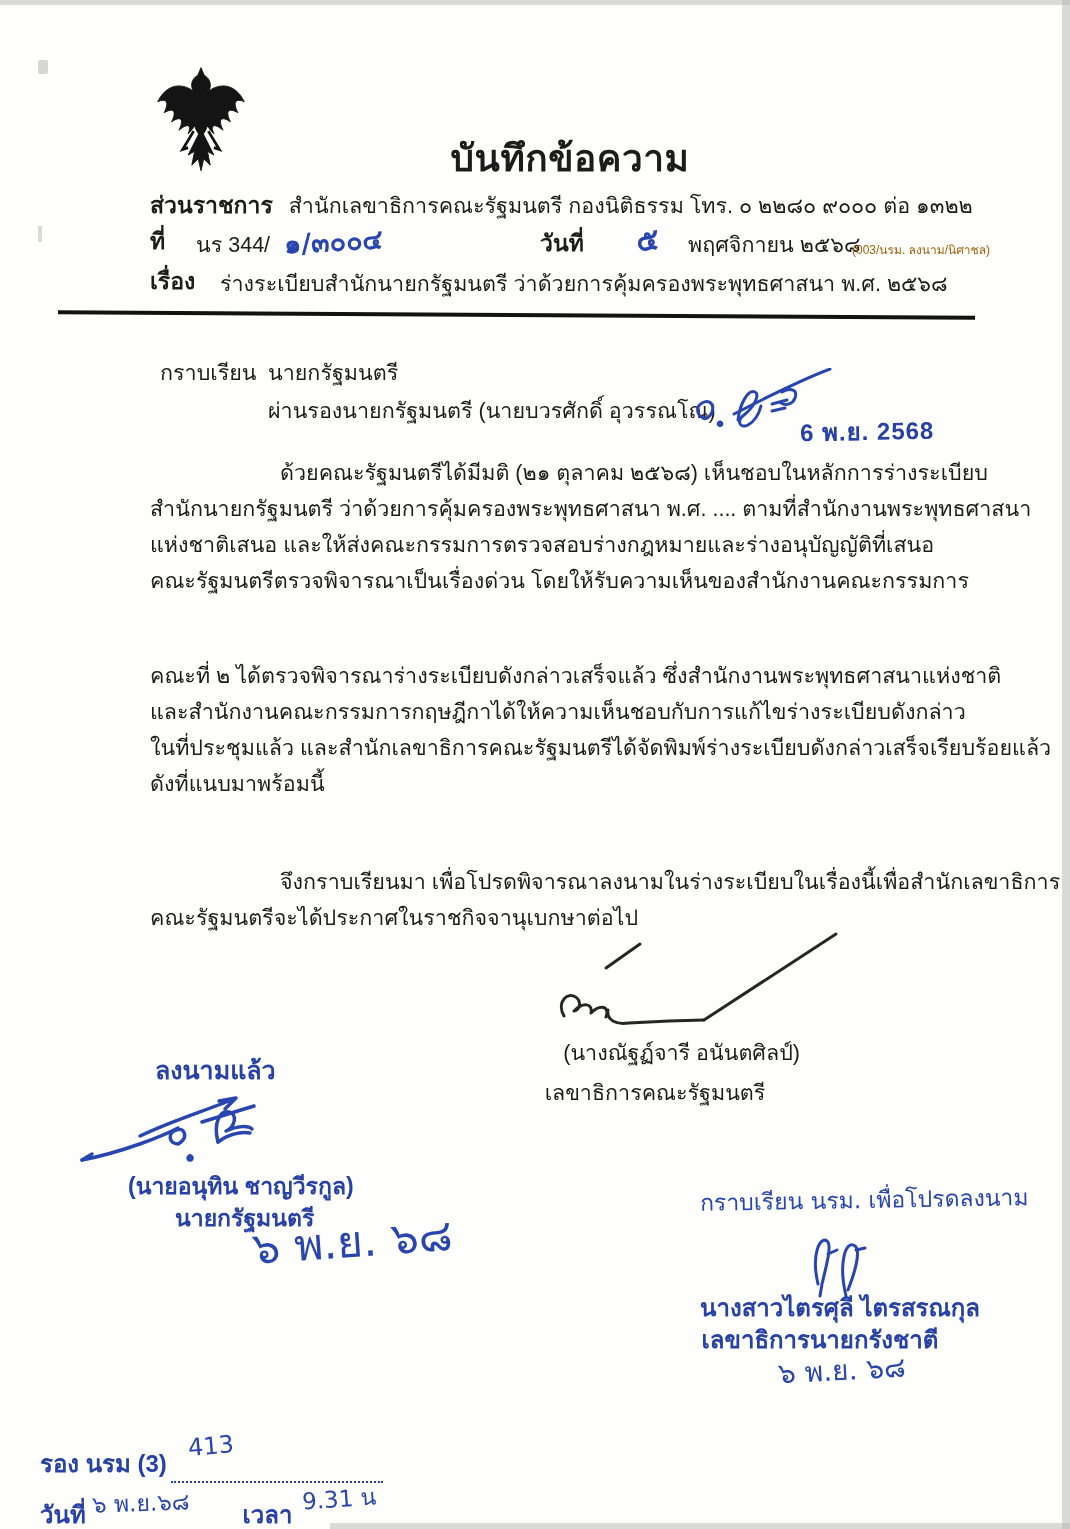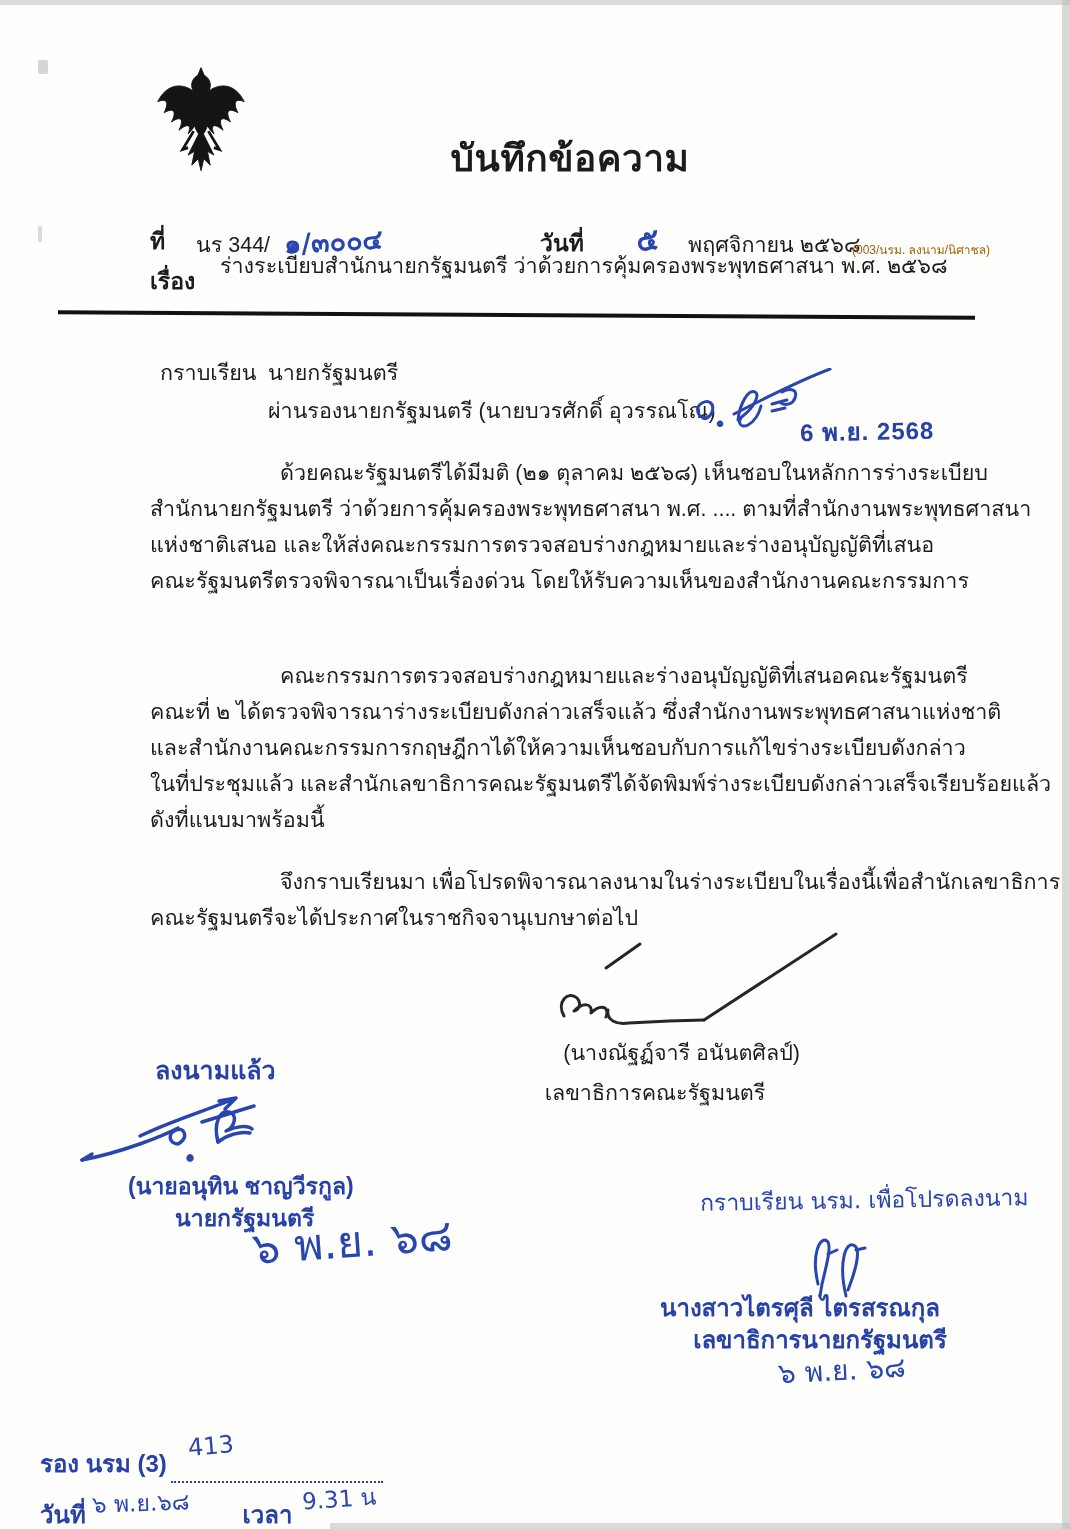--- a/index.html
+++ b/index.html
@@ -43,31 +43,35 @@
         <path d="M50 29 C59 33 61 44 59 56 C57 68 52 75 50 75 C48 75 43 68 41 56 C39 44 41 33 50 29 Z"></path>
         <path d="M50 68 L36 96 L43 92 L40 107 L47 100 L50 113 L53 100 L60 107 L57 92 L64 96 Z"></path>
         <path d="M42 70 L30 90 L36 88" fill="none" stroke-width="3"></path>
         <path d="M58 70 L70 90 L64 88" fill="none" stroke-width="3"></path>
       </g>
     </svg>
   </div>
 
   <div class="abs doc-title" style="left:380px;top:128px;width:380px;text-align:center;">บันทึกข้อความ</div>
 
+  <div class="abs hline" style="left:150px;top:190px;">
+    <span class="bold" style="font-size:23px;">ส่วนราชการ</span>
+    <span style="margin-left:10px;">สำนักเลขาธิการคณะรัฐมนตรี กองนิติธรรม โทร. ๐ ๒๒๘๐ ๙๐๐๐ ต่อ ๑๓๒๒</span>
+  </div>
 
   <div class="abs hline bold" style="left:150px;top:226px;font-size:23px;">ที่</div>
   <div class="abs hline" style="left:196px;top:230px;">นร 344/</div>
   <div class="abs hand" style="left:284px;top:220px;font-size:27px;font-weight:700;transform:rotate(-3deg);">๑/๓๐๐๔</div>
   <div class="abs hline bold" style="left:540px;top:228px;font-size:23px;">วันที่</div>
   <div class="abs hand" style="left:636px;top:216px;font-size:30px;font-weight:700;transform:rotate(-6deg);">๕</div>
   <div class="abs hline" style="left:688px;top:230px;">พฤศจิกายน ๒๕๖๘</div>
   <div class="abs small-note" style="left:852px;top:240px;">(003/นรม. ลงนาม/นิศาชล)</div>
 
   <div class="abs hline bold" style="left:150px;top:266px;font-size:23px;">เรื่อง</div>
-  <div class="abs hline" style="left:220px;top:251px;">ร่างระเบียบสำนักนายกรัฐมนตรี ว่าด้วยการคุ้มครองพระพุทธศาสนา พ.ศ. ๒๕๖๘</div>
+  <div class="abs hline" style="left:220px;top:269px;">ร่างระเบียบสำนักนายกรัฐมนตรี ว่าด้วยการคุ้มครองพระพุทธศาสนา พ.ศ. ๒๕๖๘</div>
 
   <div class="abs rule" style="left:58px;top:313px;width:917px;"></div>
 
   <div class="abs hline" style="left:160px;top:358px;">กราบเรียน</div>
   <div class="abs hline" style="left:268px;top:358px;">นายกรัฐมนตรี</div>
   <div class="abs hline" style="left:268px;top:396px;">ผ่านรองนายกรัฐมนตรี (นายบวรศักดิ์ อุวรรณโณ)</div>
 
   <div class="abs" style="left:690px;top:368px;width:185px;height:72px;">
     <svg viewBox="0 0 185 72" width="185" height="72">
       <g fill="none" stroke="#2946b0" stroke-width="3" stroke-linecap="round">
@@ -85,21 +89,20 @@
   <div class="abs stamp-blue" style="left:800px;top:412px;font-size:24px;letter-spacing:1px;transform:rotate(-1deg);">6 พ.ย. 2568</div>
 
   <div class="abs" style="left:150px;top:455px;width:850px;">
     <div class="body-line" style="padding-left:130px;">ด้วยคณะรัฐมนตรีได้มีมติ (๒๑ ตุลาคม ๒๕๖๘) เห็นชอบในหลักการร่างระเบียบ</div>
     <div class="body-line">สำนักนายกรัฐมนตรี ว่าด้วยการคุ้มครองพระพุทธศาสนา พ.ศ. .... ตามที่สำนักงานพระพุทธศาสนา</div>
     <div class="body-line">แห่งชาติเสนอ และให้ส่งคณะกรรมการตรวจสอบร่างกฎหมายและร่างอนุบัญญัติที่เสนอ</div>
     <div class="body-line">คณะรัฐมนตรีตรวจพิจารณาเป็นเรื่องด่วน โดยให้รับความเห็นของสำนักงานคณะกรรมการ</div>
   </div>
 
   <div class="abs" style="left:150px;top:658px;width:850px;">
-    <div class="body-line" style="padding-left:130px;">คณะกรรมการตรวจสอบร่างกฎหมายและร่างอนุบัญญัติที่เสนอคณะรัฐมนตรี</div>
     <div class="body-line">คณะที่ ๒ ได้ตรวจพิจารณาร่างระเบียบดังกล่าวเสร็จแล้ว ซึ่งสำนักงานพระพุทธศาสนาแห่งชาติ</div>
     <div class="body-line">และสำนักงานคณะกรรมการกฤษฎีกาได้ให้ความเห็นชอบกับการแก้ไขร่างระเบียบดังกล่าว</div>
     <div class="body-line">ในที่ประชุมแล้ว และสำนักเลขาธิการคณะรัฐมนตรีได้จัดพิมพ์ร่างระเบียบดังกล่าวเสร็จเรียบร้อยแล้ว</div>
     <div class="body-line">ดังที่แนบมาพร้อมนี้</div>
   </div>
 
   <div class="abs" style="left:150px;top:864px;width:850px;">
     <div class="body-line" style="padding-left:130px;">จึงกราบเรียนมา เพื่อโปรดพิจารณาลงนามในร่างระเบียบในเรื่องนี้เพื่อสำนักเลขาธิการ</div>
     <div class="body-line">คณะรัฐมนตรีจะได้ประกาศในราชกิจจานุเบกษาต่อไป</div>
   </div>
@@ -140,22 +143,22 @@
   <div class="abs" style="left:800px;top:1228px;width:92px;height:72px;">
     <svg viewBox="0 0 92 72" width="92" height="72">
       <g fill="none" stroke="#2946b0" stroke-width="3" stroke-linecap="round">
         <path d="M18 56 c-7 -30 2 -48 9 -43 c5 4 0 22 -5 43 l-2 12"></path>
         <path d="M46 68 c-8 -34 0 -57 9 -50 c6 5 0 26 -7 44"></path>
         <path d="M28 26 l9 -4"></path>
         <path d="M56 22 l9 -2"></path>
       </g>
     </svg>
   </div>
-  <div class="abs stamp-blue" style="left:660px;top:1288px;width:320px;text-align:left;font-size:24px;">นางสาวไตรศุลี ไตรสรณกุล</div>
-  <div class="abs stamp-blue" style="left:660px;top:1320px;width:320px;text-align:center;font-size:24px;">เลขาธิการนายกรัฐมนตรี</div>
+  <div class="abs stamp-blue" style="left:660px;top:1288px;width:320px;text-align:right;font-size:24px;">นางสาวไตรศุลี ไตรสรณกุล</div>
+  <div class="abs stamp-blue" style="left:660px;top:1320px;width:320px;text-align:center;font-size:24px;">เลขาธิการนายกรังชาตี</div>
   <div class="abs hand" style="left:778px;top:1348px;font-size:28px;transform:rotate(-3deg);">๖ พ.ย. ๖๘</div>
 
   <div class="abs" style="left:40px;top:1444px;">
     <div style="position:relative;">
       <span class="stamp-blue" style="font-size:24px;">รอง นรม (3)</span>
       <span class="dotleader" style="width:212px;"></span>
       <span class="abs hand" style="left:148px;top:-12px;font-size:24px;transform:rotate(-5deg);">413</span>
     </div>
     <div style="position:relative;margin-top:12px;">
       <span class="stamp-blue" style="font-size:24px;">วันที่</span>

